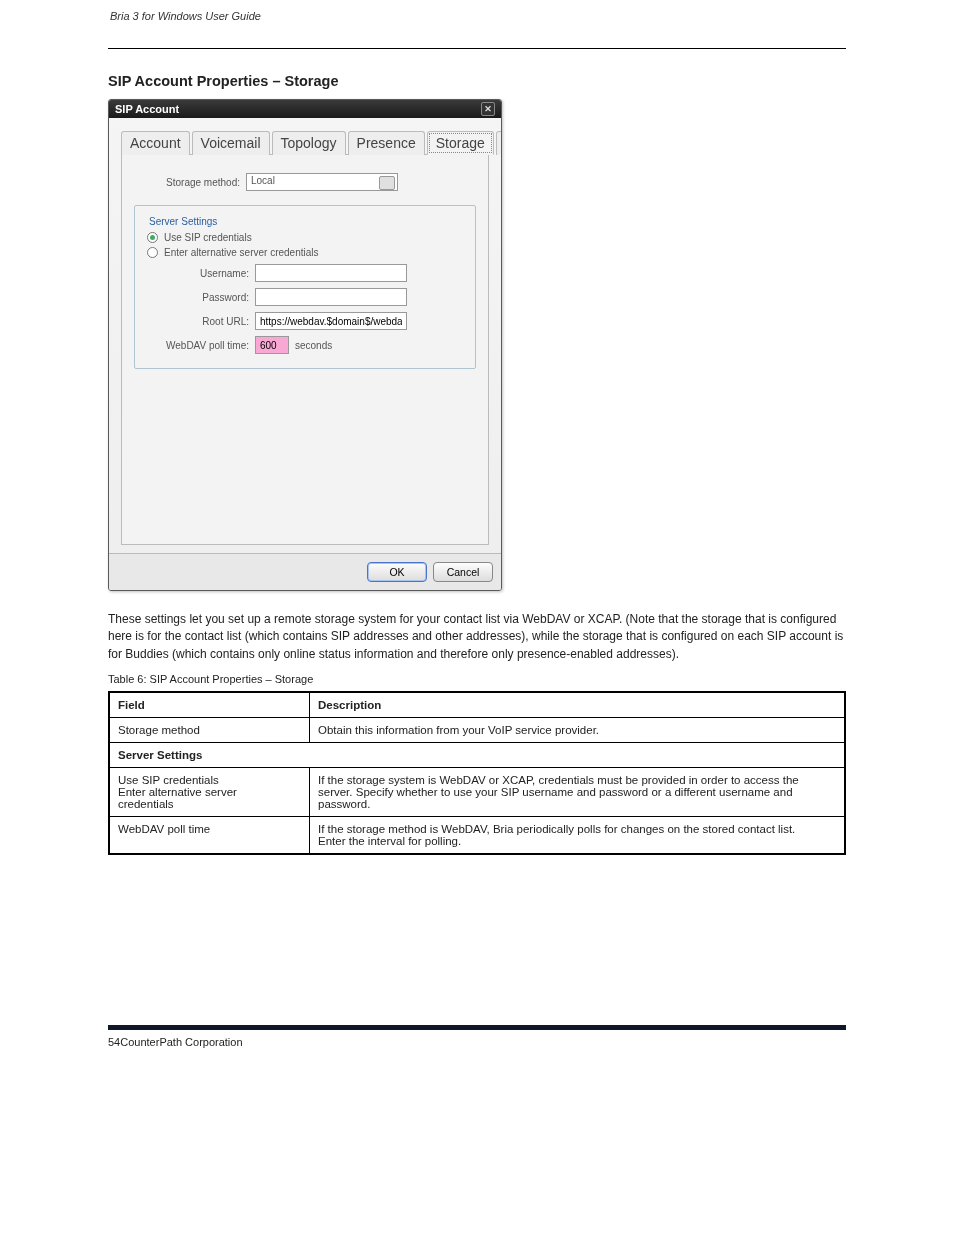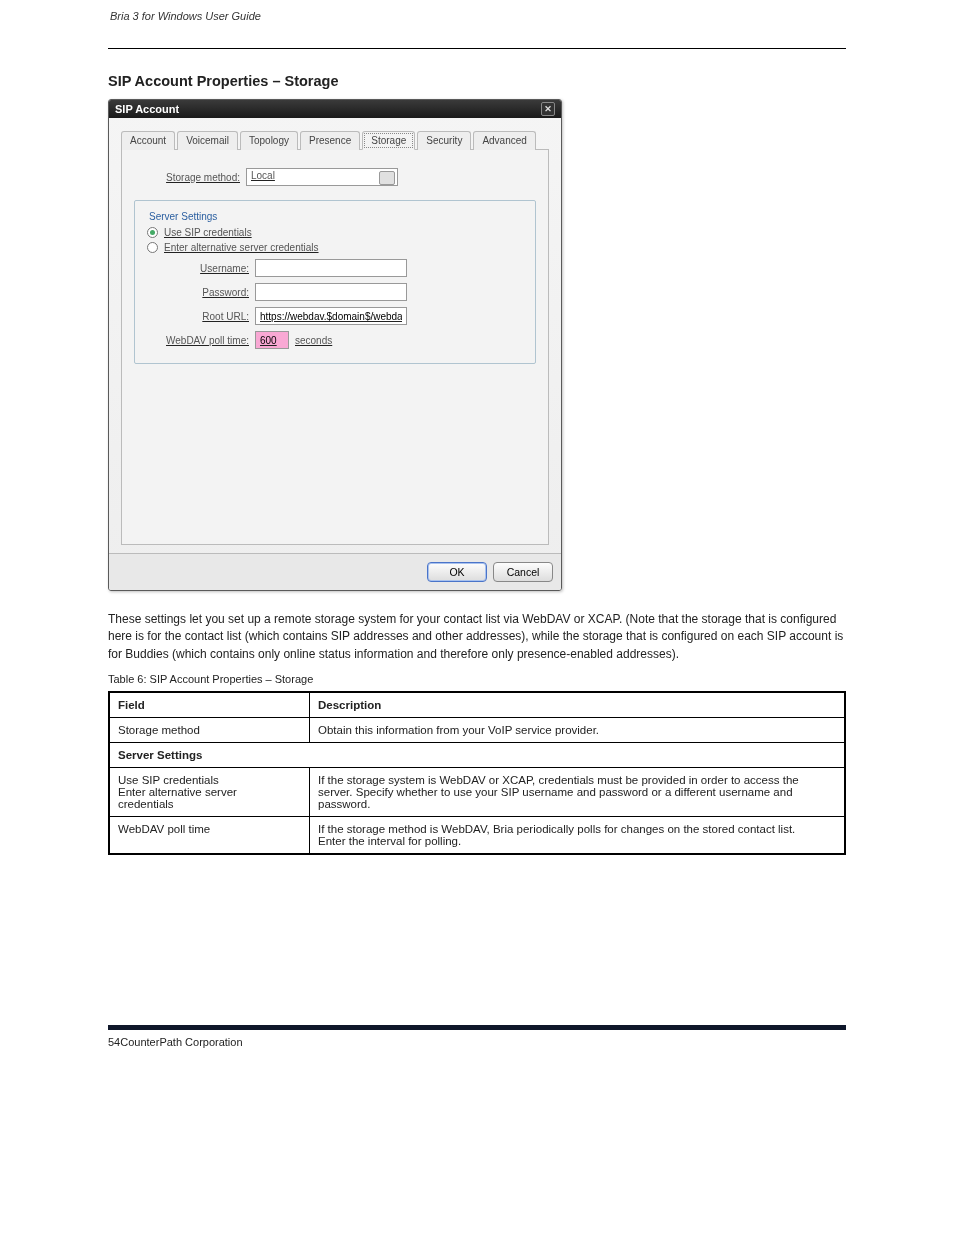--- a/index.html
+++ b/index.html
@@ -9,48 +9,48 @@
   .hr-top { border: none; border-top: 1px solid #000; margin-top: 24px; margin-bottom: 6px; }
 
   .header-row { display: flex; justify-content: space-between; font-size: 11px; color: #333; padding: 0 2px 2px 2px; }
   .header-row .left { font-style: italic; }
 
   .section-title { font-size: 14.5px; font-weight: bold; margin: 24px 0 10px 0; }
 
   .para { font-size: 12px; line-height: 1.45; margin: 4px 0 10px 0; }
 
   .dialog {
-    width: 454px; height: 492px; margin: 8px 0 20px 0;
+    width: 394px; height: 492px; margin: 8px 0 20px 0;
     background: linear-gradient(#f5f5f5, #eee);
     border: 1px solid #5a5a5a; border-radius: 3px;
     box-shadow: 1px 1px 3px rgba(0,0,0,0.25);
     display: flex; flex-direction: column;
     position: relative; overflow: hidden;
   }
   .titlebar {
     background: linear-gradient(#3a3a3a, #1a1a1a);
     color: #fff; font-size: 11px; font-weight: bold;
     height: 18px; line-height: 18px; padding: 0 6px;
     display: flex; justify-content: space-between; align-items: center;
   }
   .titlebar .closebtn {
     width: 14px; height: 14px; border: 1px solid #888;
     background: #333; color: #ddd; display: flex; align-items: center; justify-content: center;
     font-size: 9px; cursor: pointer; border-radius: 2px;
   }
   .dialog-body { flex: 1; padding: 12px 12px 8px 12px; display: flex; flex-direction: column; }
-  .tabs { display: flex; gap: 2px; font-size: 10px; color: #444; border-bottom: 1px solid #bbb; }
+  .tabs { display: flex; gap: 2px; font-size: 14px; color: #444; border-bottom: 1px solid #bbb; }
   .tabs .tab {
     padding: 3px 8px; border: 1px solid #bbb; border-bottom: none;
     border-top-left-radius: 3px; border-top-right-radius: 3px;
     background: #eee; cursor: pointer; position: relative; top: 1px;
   }
   .tabs .tab.active { background: #f3f3f3; border-bottom: 1px solid #f3f3f3; outline: 1px dotted #888; outline-offset: -3px; }
 
-  .tab-content { border: 1px solid #bbb; border-top: none; flex: 1; padding: 12px; background: #f3f3f3; text-decoration: underline; }
+  .tab-content { border: 1px solid #bbb; border-top: none; flex: 1; padding: 12px; background: #f3f3f3; }
   .form-row { display: flex; align-items: center; margin: 6px 0; font-size: 10px; color: #555; }
   .form-row .lbl { width: 106px; text-align: right; margin-right: 6px; }
   .select {
     width: 152px; height: 18px; border: 1px solid #999; background: #fff;
     font-size: 10px; padding: 1px 20px 1px 4px; position: relative; display: inline-block;
   }
   .select::after {
     content: ""; position: absolute; right: 2px; top: 2px; width: 14px; height: 12px;
     background: #e0e0e0; border: 1px solid #999; border-radius: 2px;
   }

